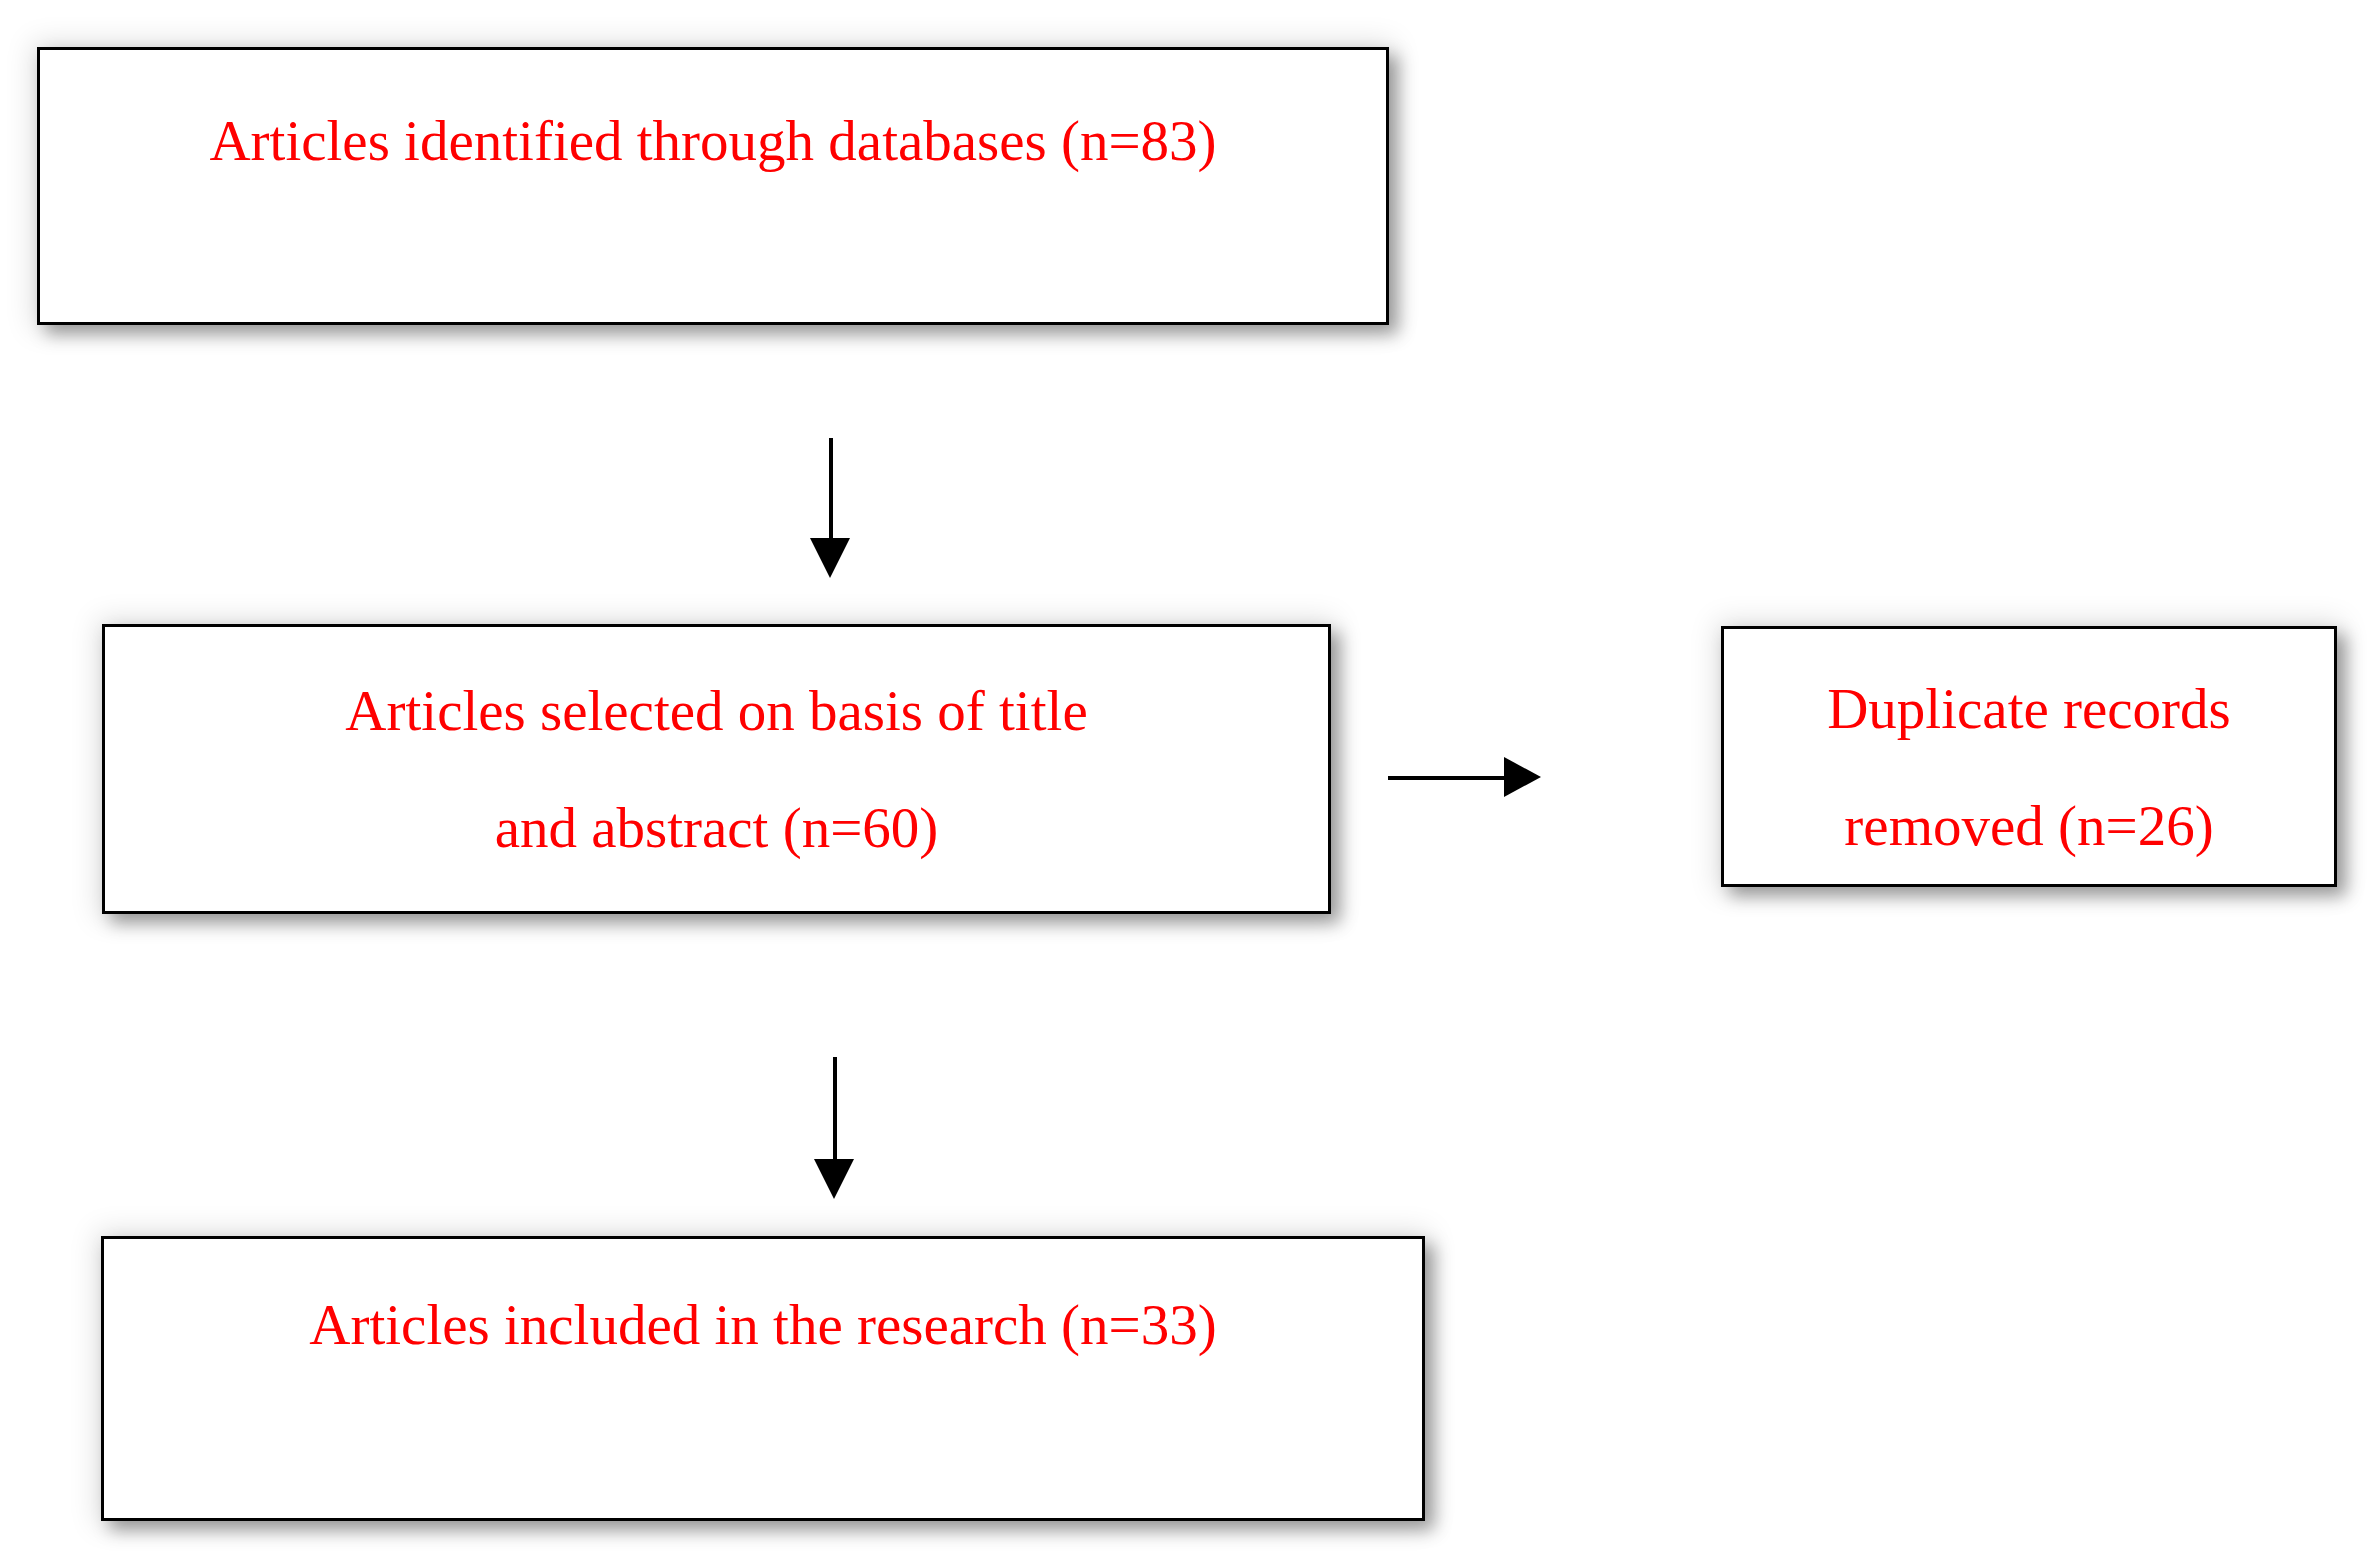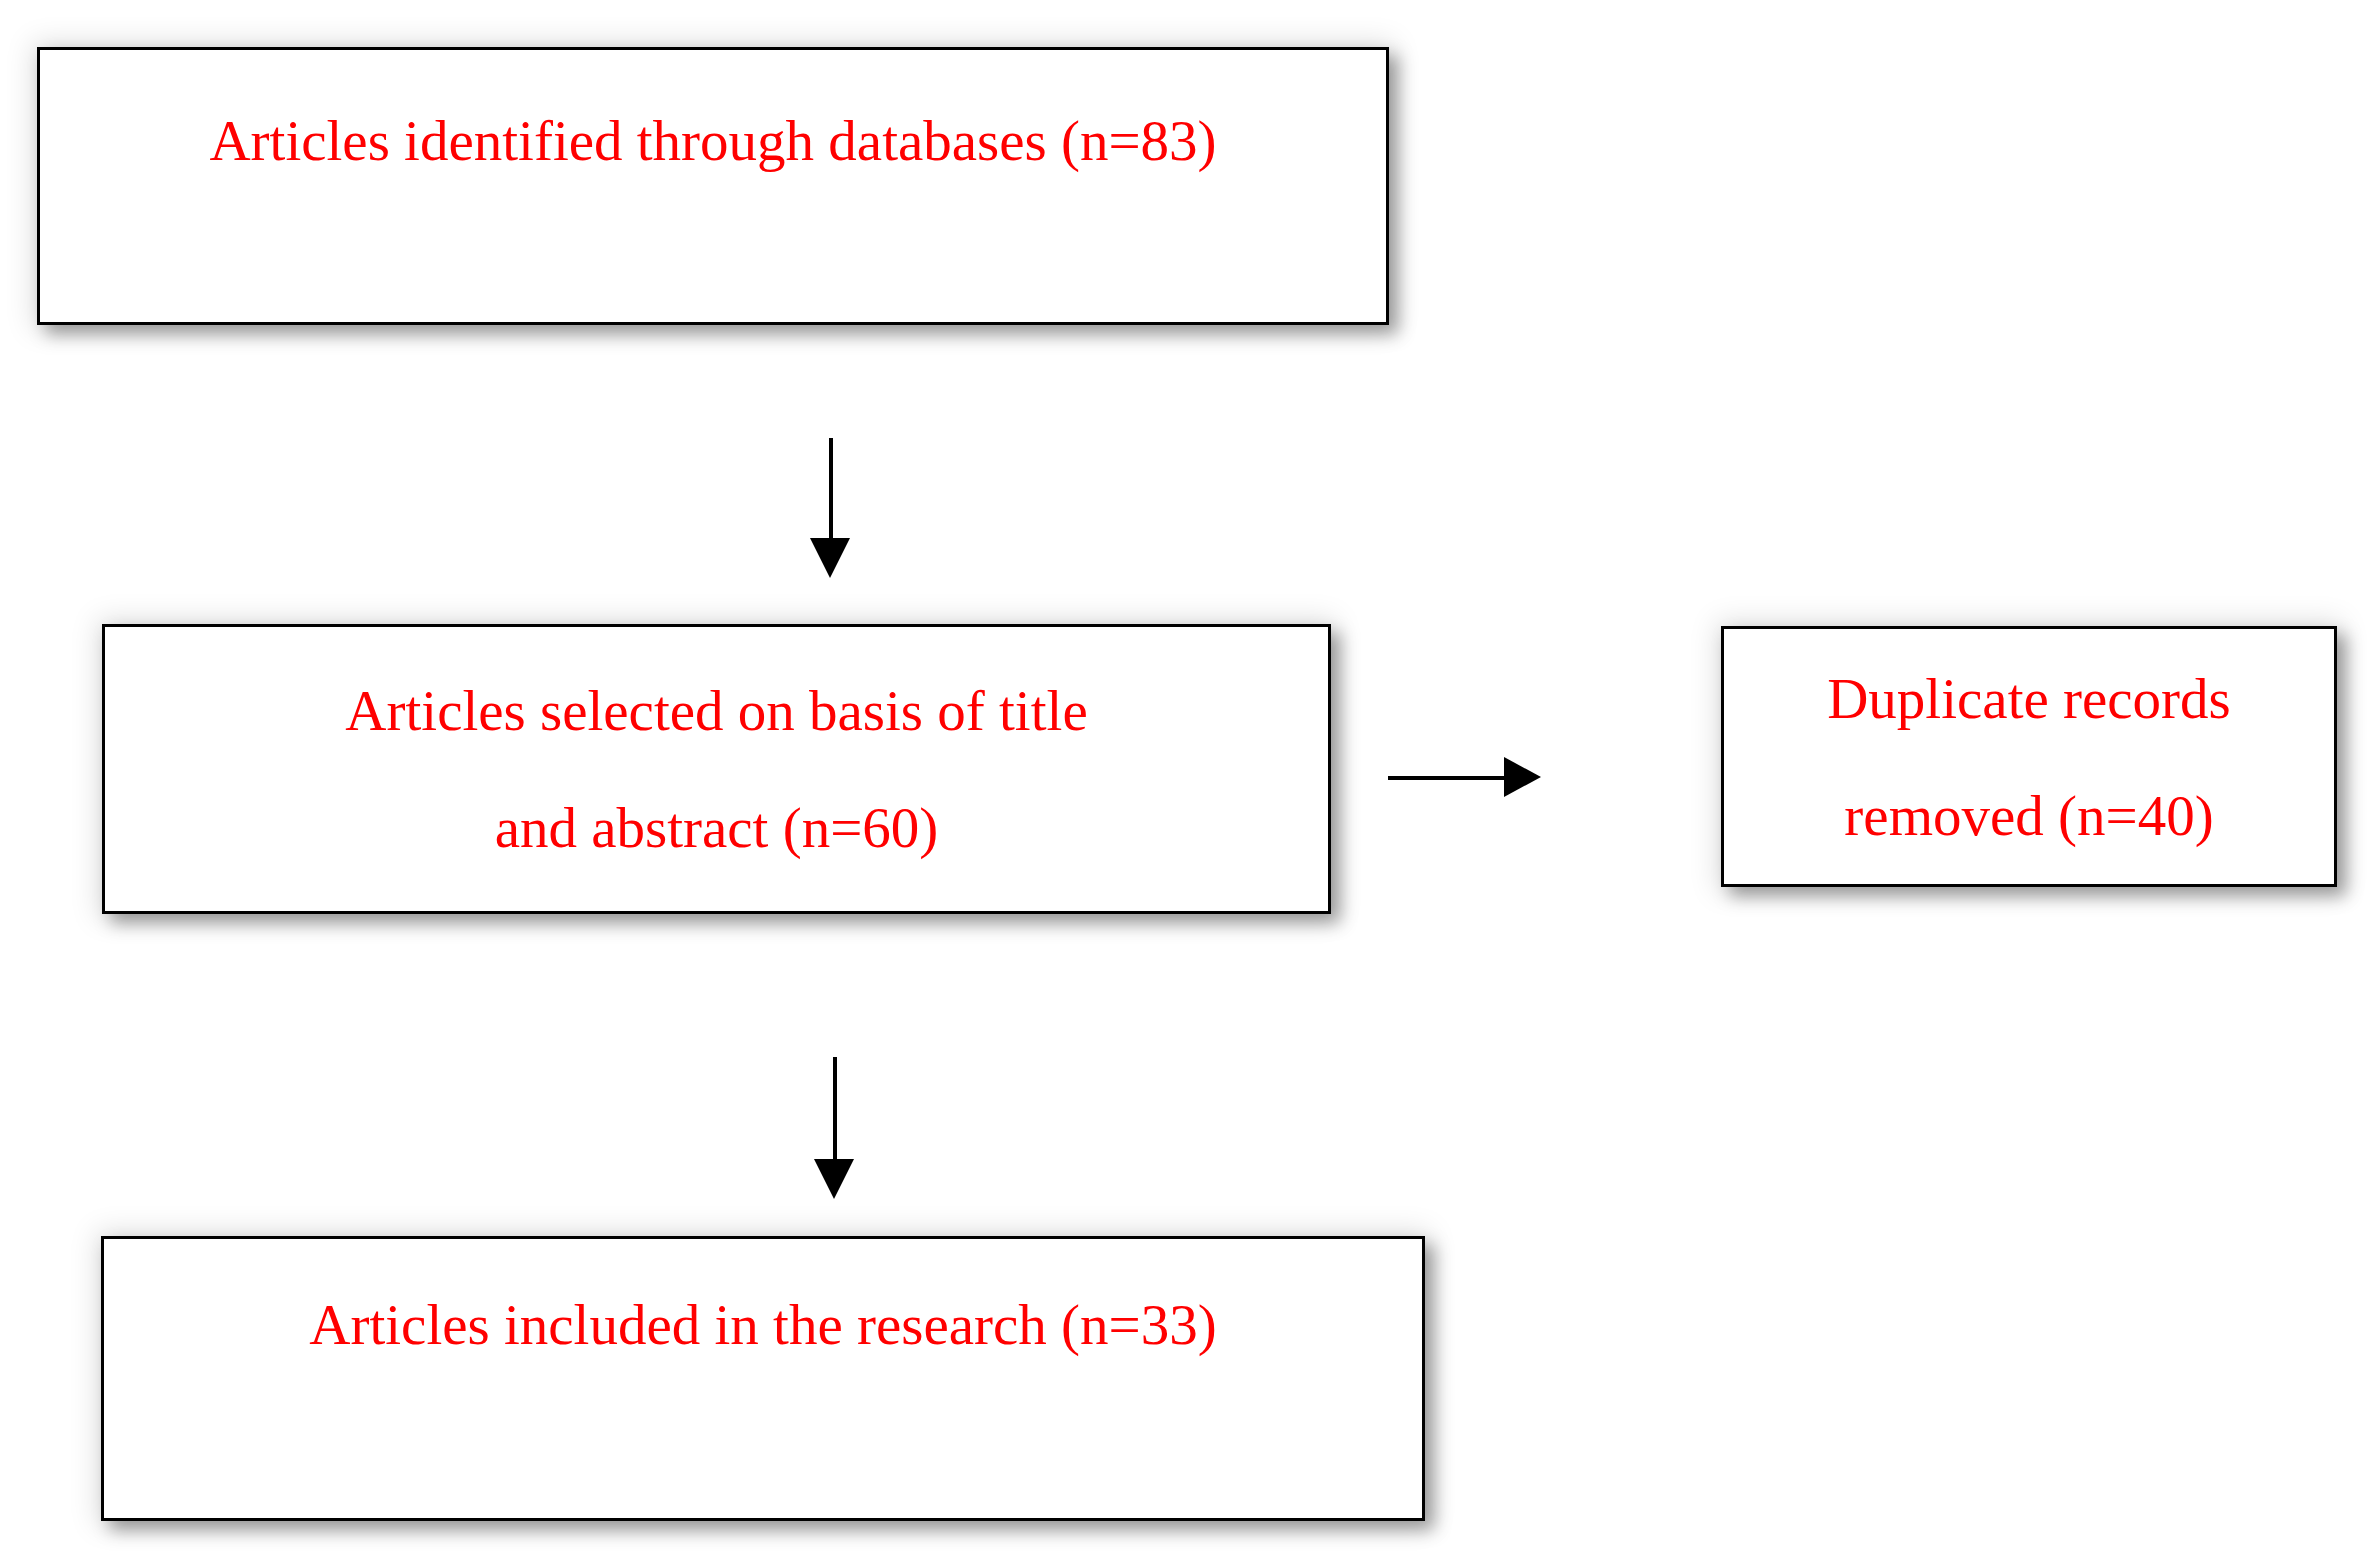--- a/index.html
+++ b/index.html
@@ -34,21 +34,21 @@
     padding-top:32px;
   }
   
   .box-selected{
     left:102px; top:624px; width:1229px; height:290px;
     display:flex; flex-direction:column; justify-content:center;
   }
   
   .box-duplicates{
     left:1721px; top:626px; width:616px; height:261px;
-    display:flex; flex-direction:column; justify-content:center;
+    display:flex; flex-direction:column; justify-content:flex-end;
   }
   
   .box-included{
     left:101px; top:1236px; width:1324px; height:285px;
     padding-top:27px;
   }
   .arrow-shaft-v{
     position:absolute; width:4.4px; background:var(--line-black);
   }
   .arrow-shaft-h{
@@ -82,21 +82,21 @@
   <div class="flow-box box-selected">
     <span class="box-line">Articles selected on basis of title</span>
     <span class="box-line">and abstract (n=60)</span>
   </div>
 
   <div class="arrow-shaft-h" style="left:1388px; top:776px; width:120px;"></div>
   <div class="arrow-head-right" style="left:1504px; top:757px;"></div>
 
   <div class="flow-box box-duplicates">
     <span class="box-line">Duplicate records</span>
-    <span class="box-line">removed (n=40)</span>
+    <span class="box-line">removed (n=26)</span>
   </div>
 
   <div class="arrow-shaft-v" style="left:833px; top:1057px; height:104px;"></div>
   <div class="arrow-head-down" style="left:814px; top:1159px;"></div>
 
   <div class="flow-box box-included">
     <span class="box-line">Articles included in the research (n=33)</span>
   </div>
 
 </div>

